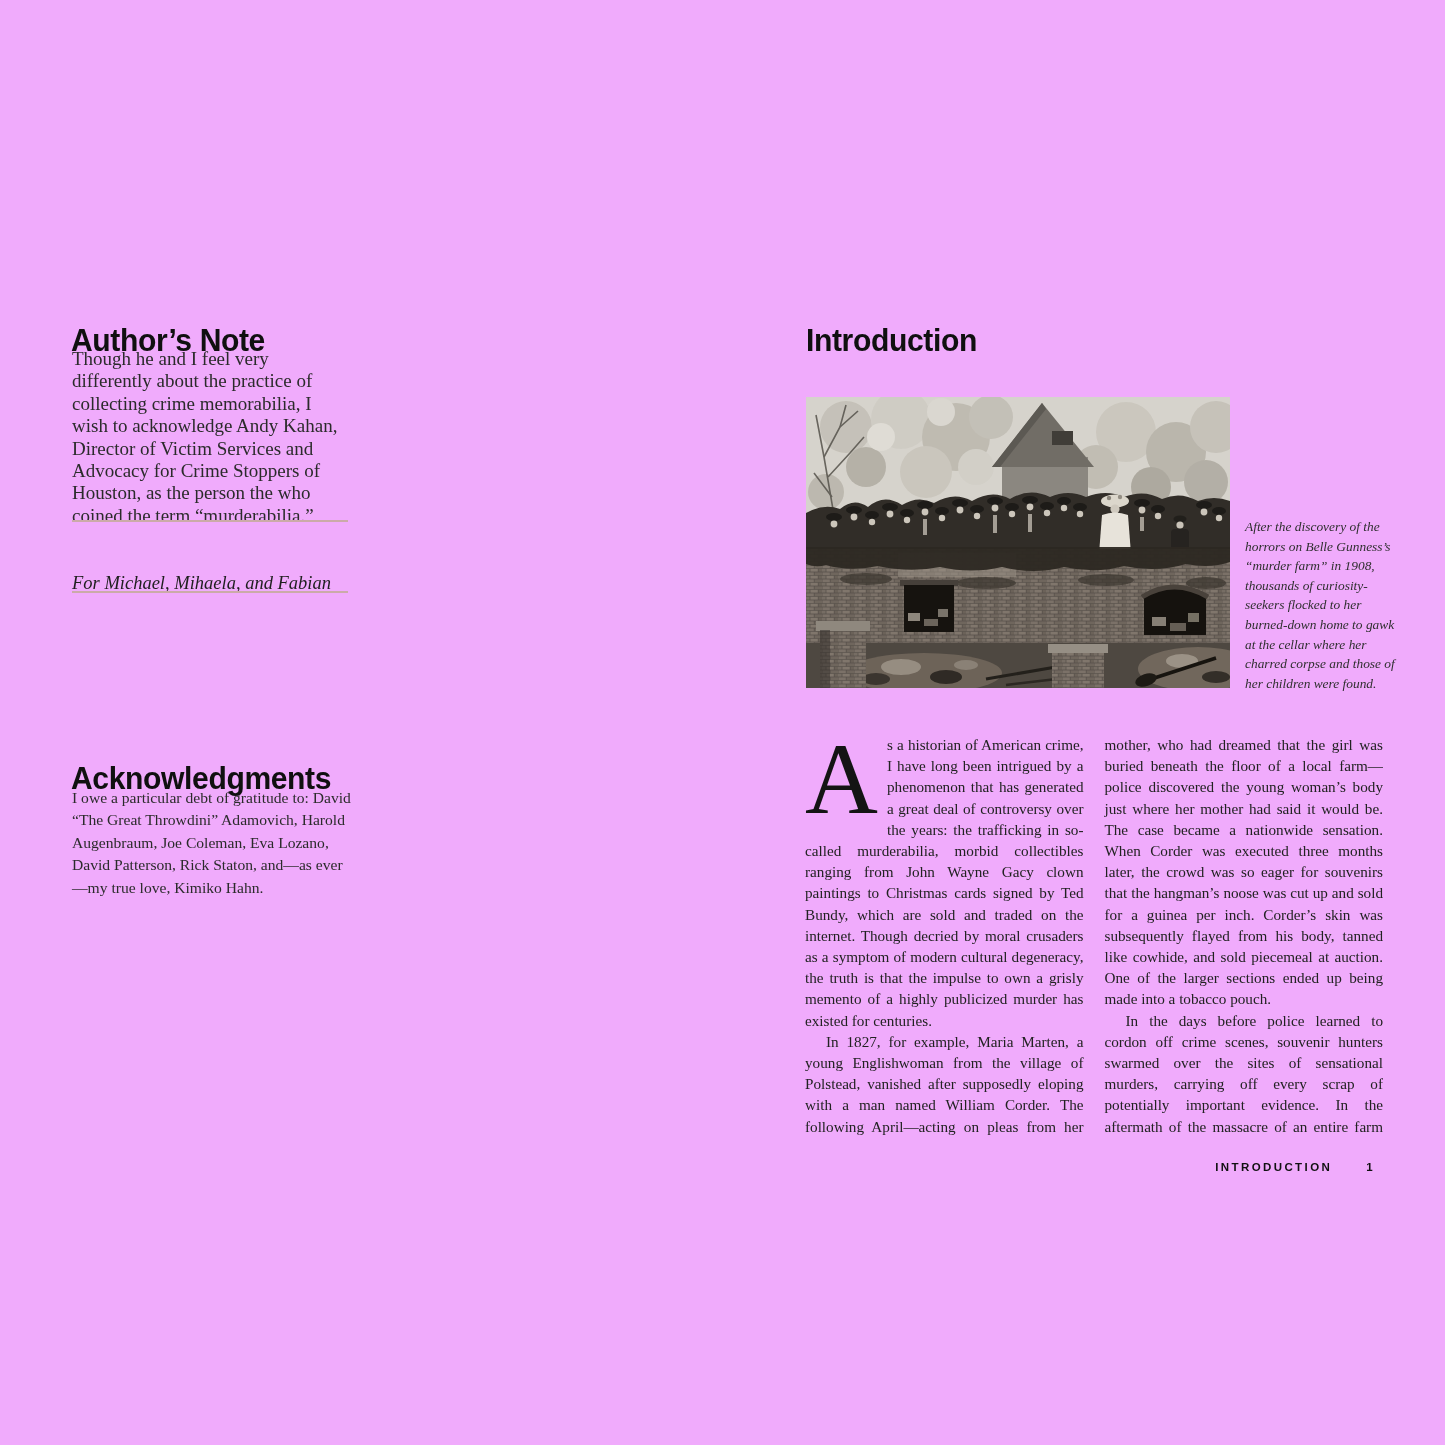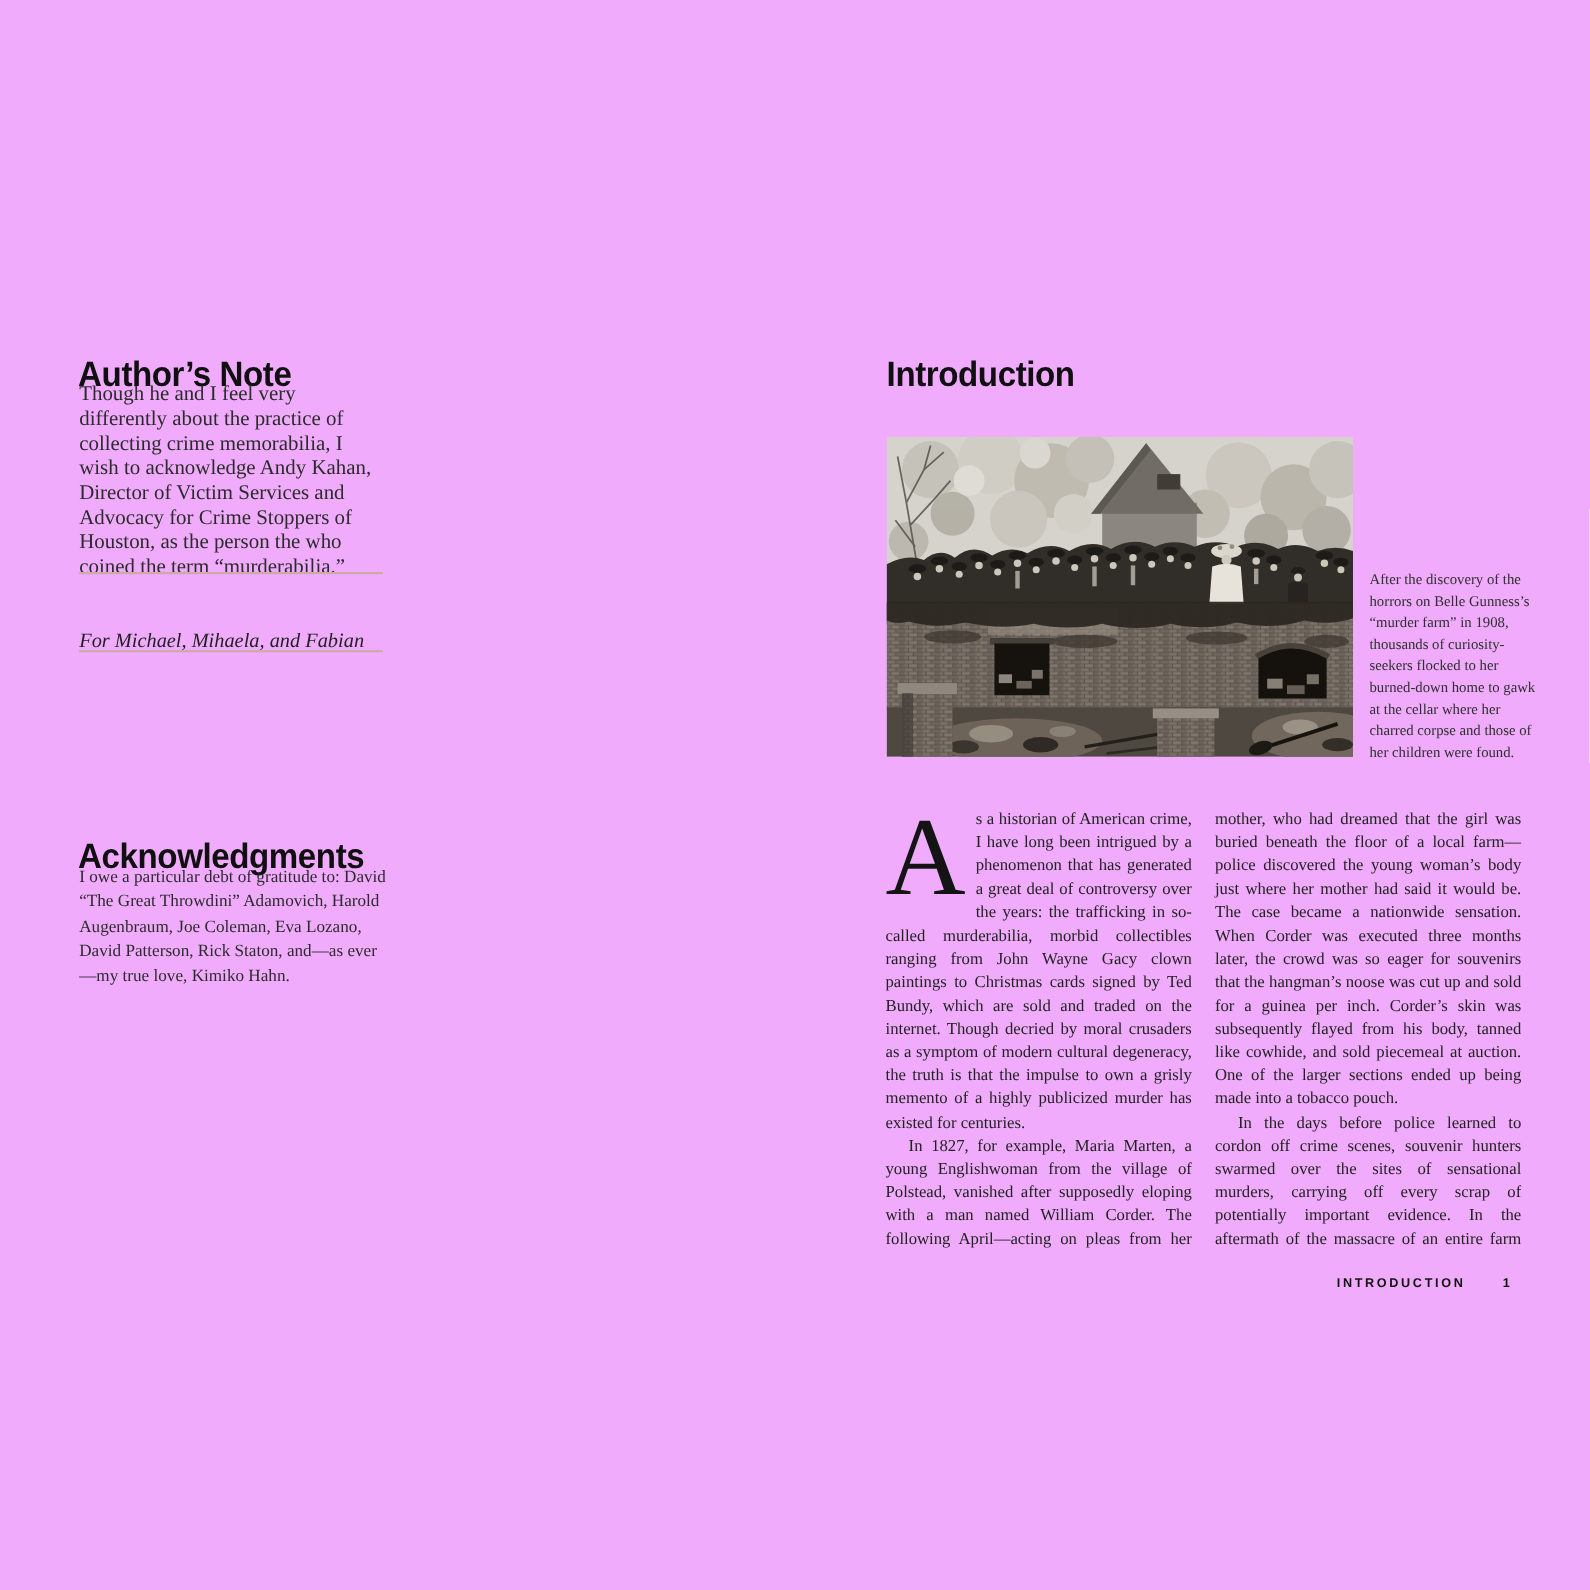--- a/index.html
+++ b/index.html
@@ -17,21 +17,21 @@
   .rule{position:absolute;left:72px;width:276px;height:2px;background:#cbaaa8;}
   .dedication{position:absolute;left:72px;top:570px;width:280px;
               font-style:italic;font-size:18.5px;line-height:26px;color:#1f1f1f;}
   .ack-body{position:absolute;left:72px;top:787px;width:284px;
             font-size:15.6px;line-height:22.4px;color:#2b2b2b;}
 
   
   .photo-fig{position:absolute;left:806px;top:397px;width:424px;height:291px;margin:0;}
   .photo-fig svg{display:block;width:100%;height:100%;}
   .caption{position:absolute;left:1245px;top:517px;width:152px;
-           font-size:13.4px;line-height:19.6px;color:#2f2f2f;}
+           font-style:italic;font-size:13.4px;line-height:19.6px;color:#2f2f2f;}
 
   .bodycols{position:absolute;left:805px;top:734px;width:578px;height:424px;
             column-count:2;column-gap:21px;column-fill:auto;overflow:hidden;
             font-size:15.2px;line-height:21.2px;text-align:justify;hyphens:auto;color:#222222;}
   .bodycols p{margin:0;}
   .bodycols p.indent{text-indent:21px;}
   .dropcap{float:left;font-family:"Liberation Serif",serif;font-weight:400;
            font-size:101px;line-height:80px;margin:5px 9px 0 0;color:#141414;}
 
   .folio{position:absolute;left:805px;top:1161px;width:570px;display:flex;

